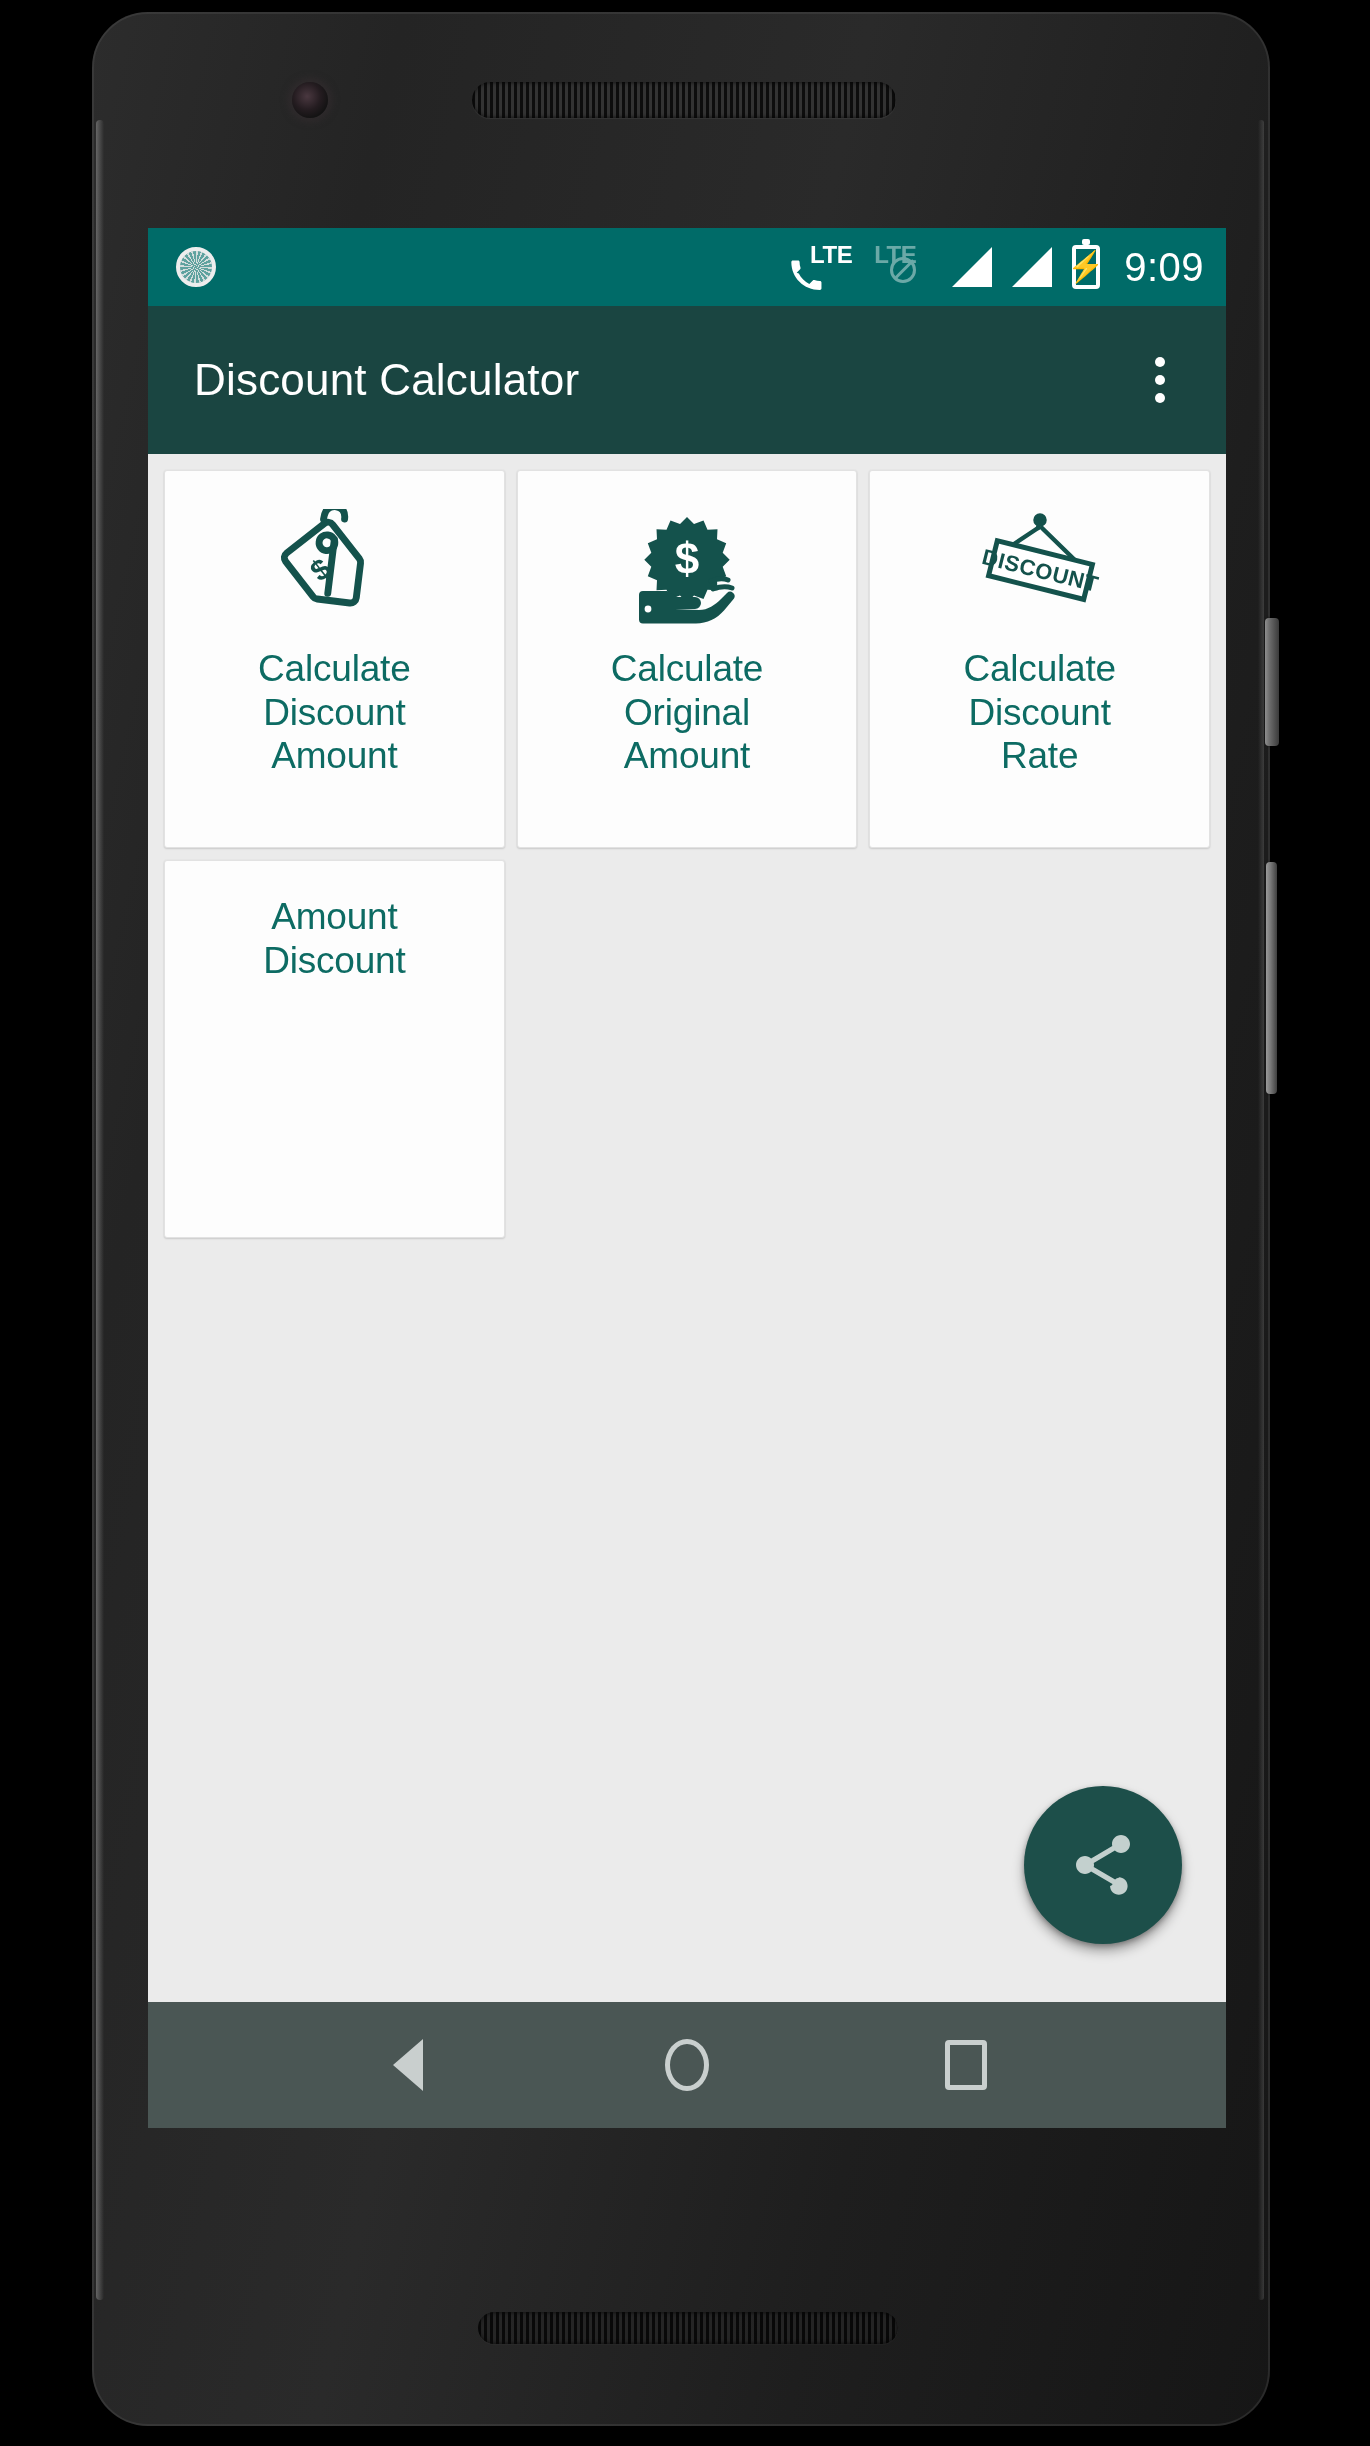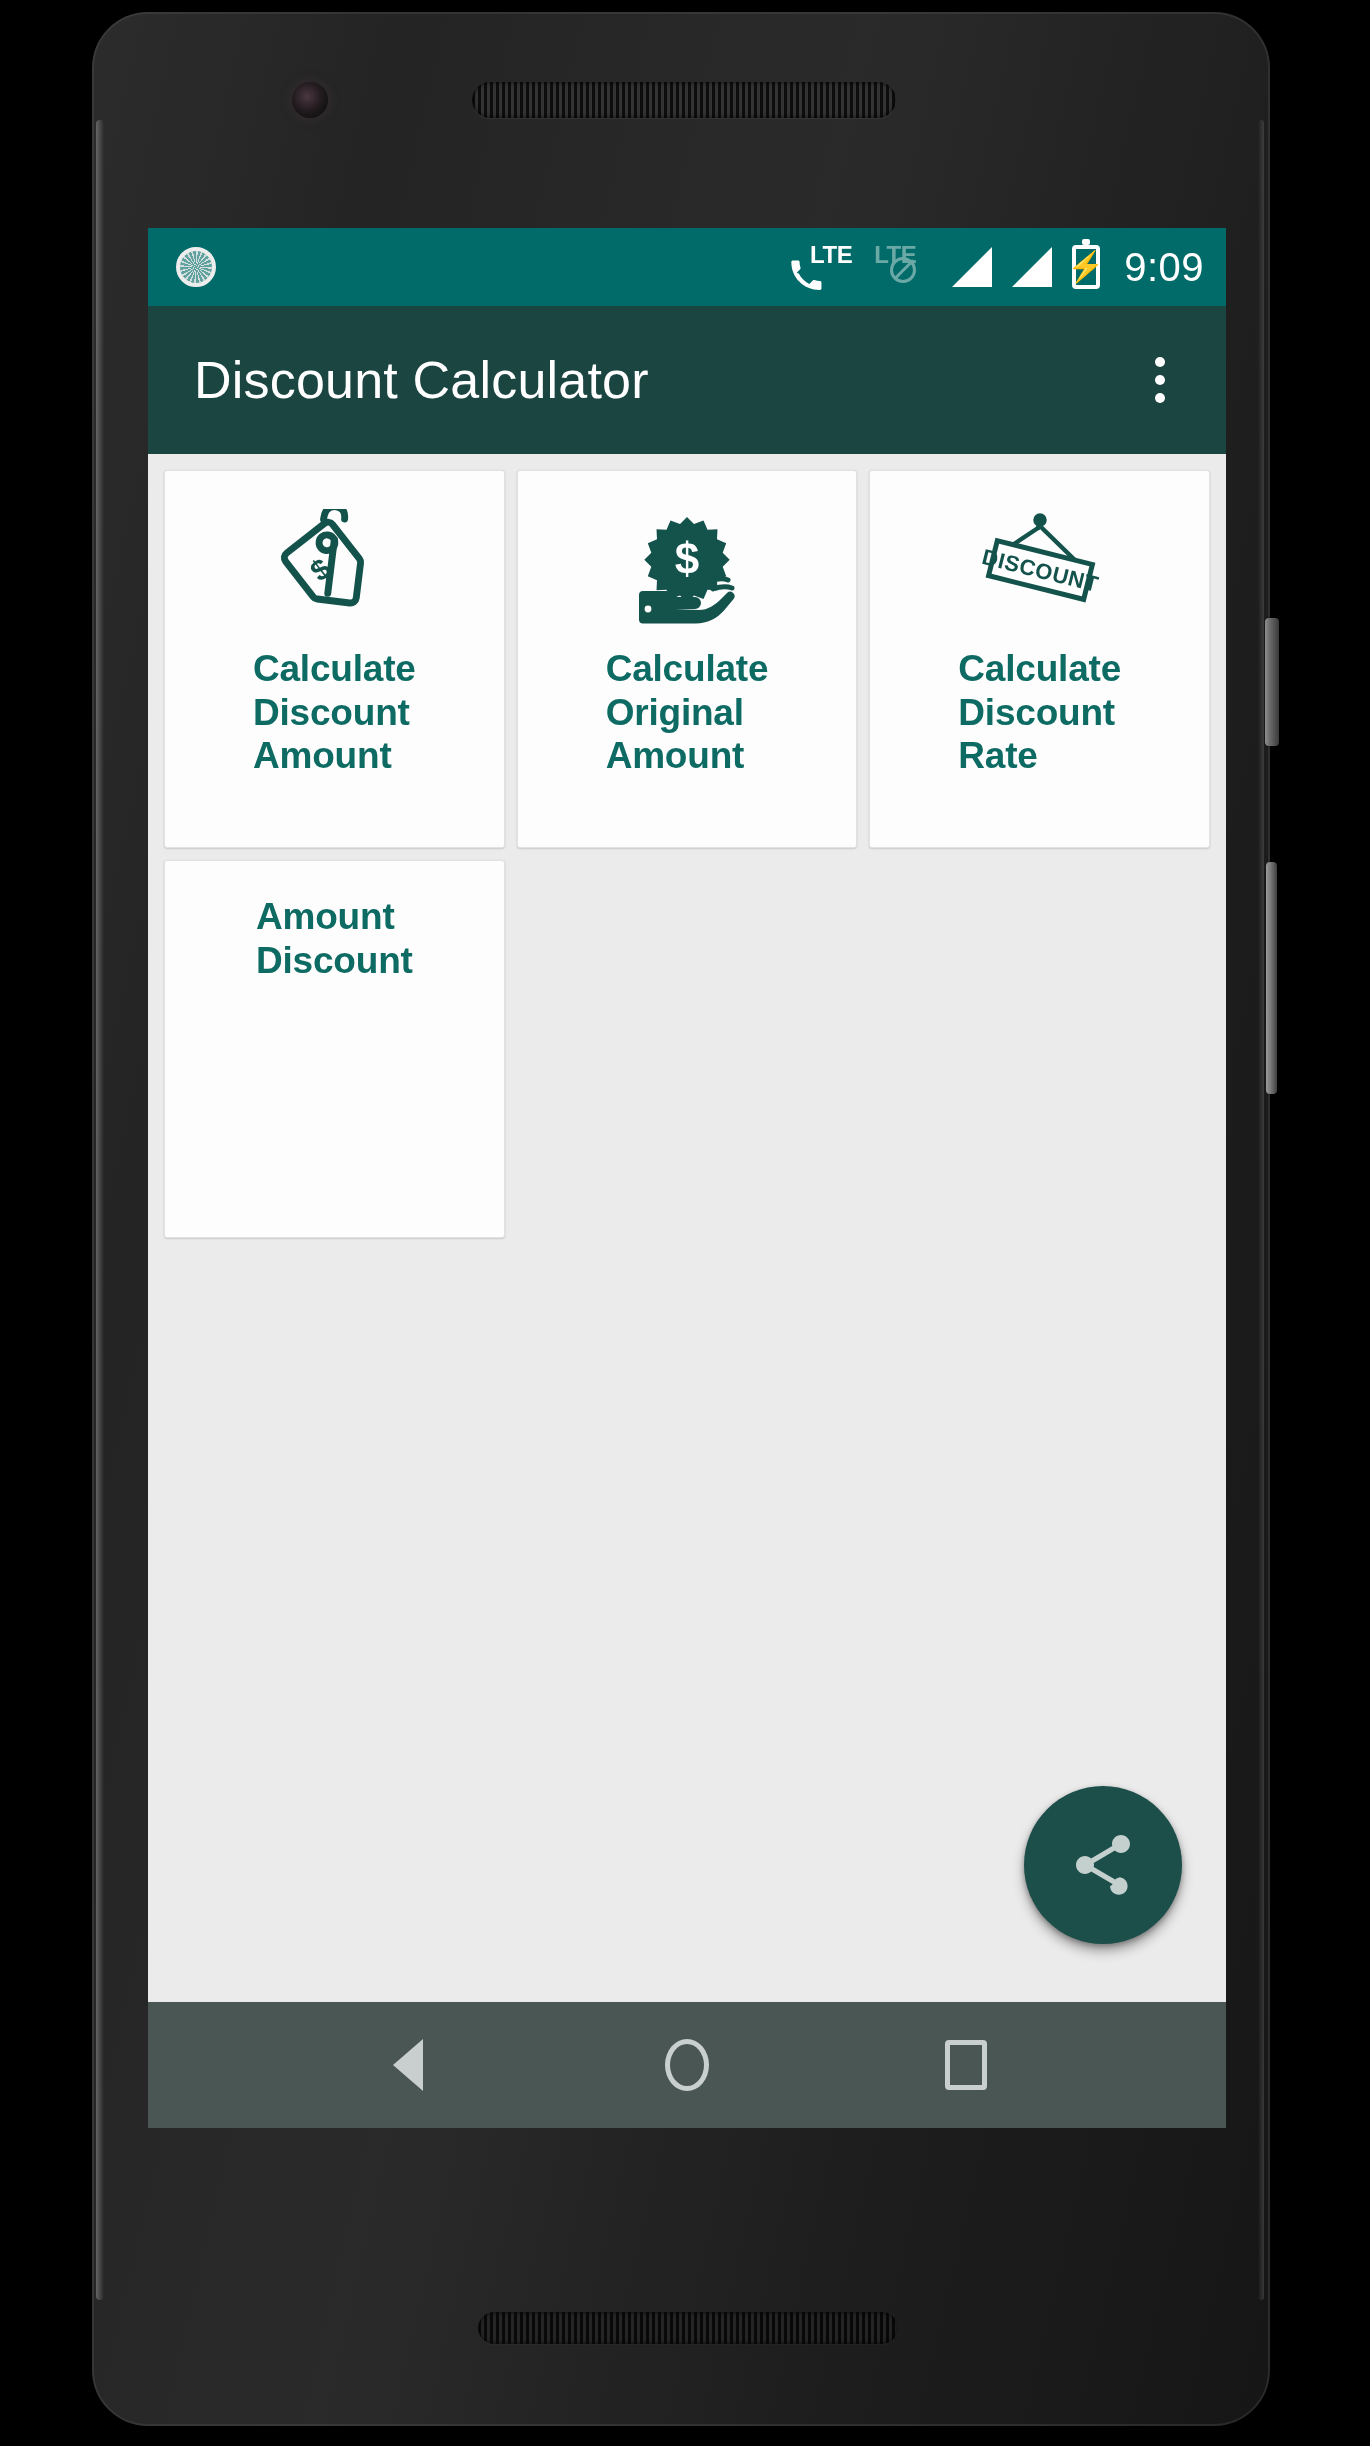--- a/index.html
+++ b/index.html
@@ -209,21 +209,21 @@
   
   .app-bar {
     height: 148px;
     background: #1A4541;
     display:flex;
     align-items:center;
     padding: 0 34px 0 46px;
   }
   .app-title {
     color:#ffffff;
-    font-size: 52px;
+    font-size: 44px;
     font-weight: 400;
     letter-spacing: 0.2px;
     flex: 1;
   }
   .overflow-menu {
     width: 64px; height: 64px;
     display:flex; flex-direction:column;
     align-items:center; justify-content:center;
     gap: 8px;
     cursor:pointer;
@@ -260,22 +260,23 @@
   }
   .card-icon {
     height: 128px;
     display:flex; align-items:center; justify-content:center;
     margin-bottom: 14px;
   }
   .card-icon svg { display:block; }
   .card-label {
     color: #0D6B63;
     font-size: 37px;
-    font-weight: 700;
+    font-weight: 400;
     line-height: 1.18;
+    text-align:center;
     letter-spacing: -0.2px;
     white-space: pre-line;
   }
   .card-empty {
     visibility: hidden;
   }
 
   
   .fab {
     position:absolute;

